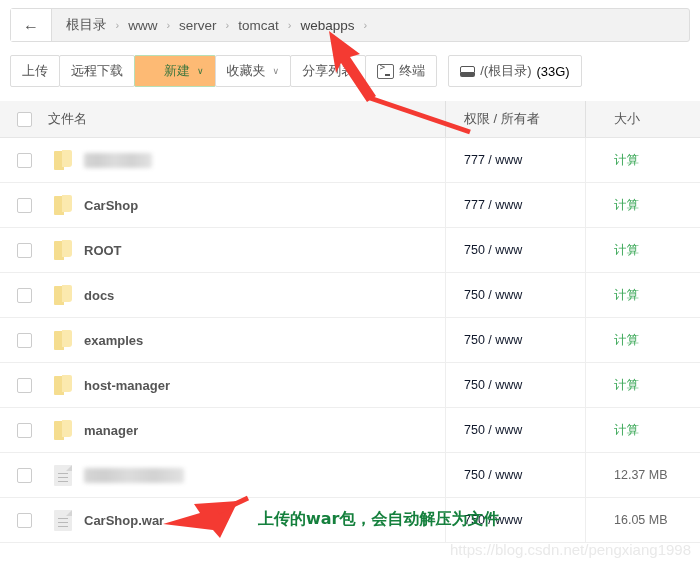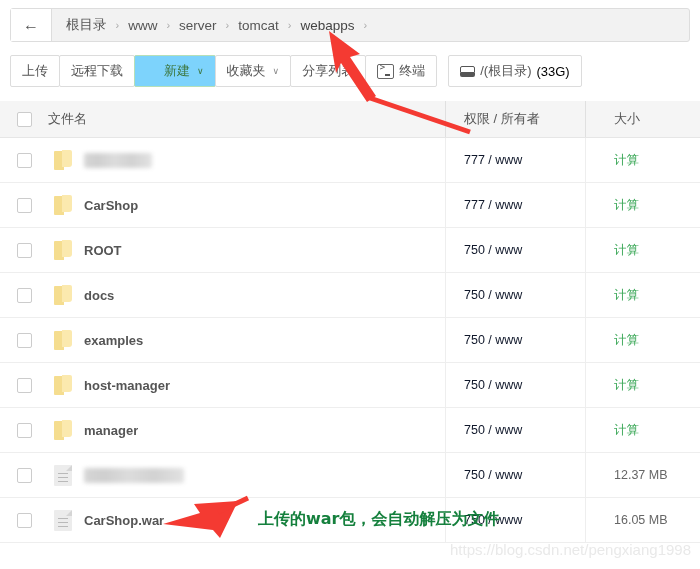--- a/index.html
+++ b/index.html
@@ -78,21 +78,21 @@
     background: #fff;
     border: 1px solid #dcdcdc;
     color: #555;
     font-size: 13px;
     cursor: pointer;
     white-space: nowrap;
     border-radius: 2px;
     margin-right: -1px;
   }
   .tb-btn.green {
-    background: #7dd3fc;
+    background: #fdba74;
     border-color: #b7dfb7;
     color: #3c763d;
     padding-left: 29px;
   }
   .tb-btn .caret {
     font-size: 9px;
     color: #888;
     margin-left: 2px;
   }
   .tb-btn.green .caret { color: #3c763d; }

